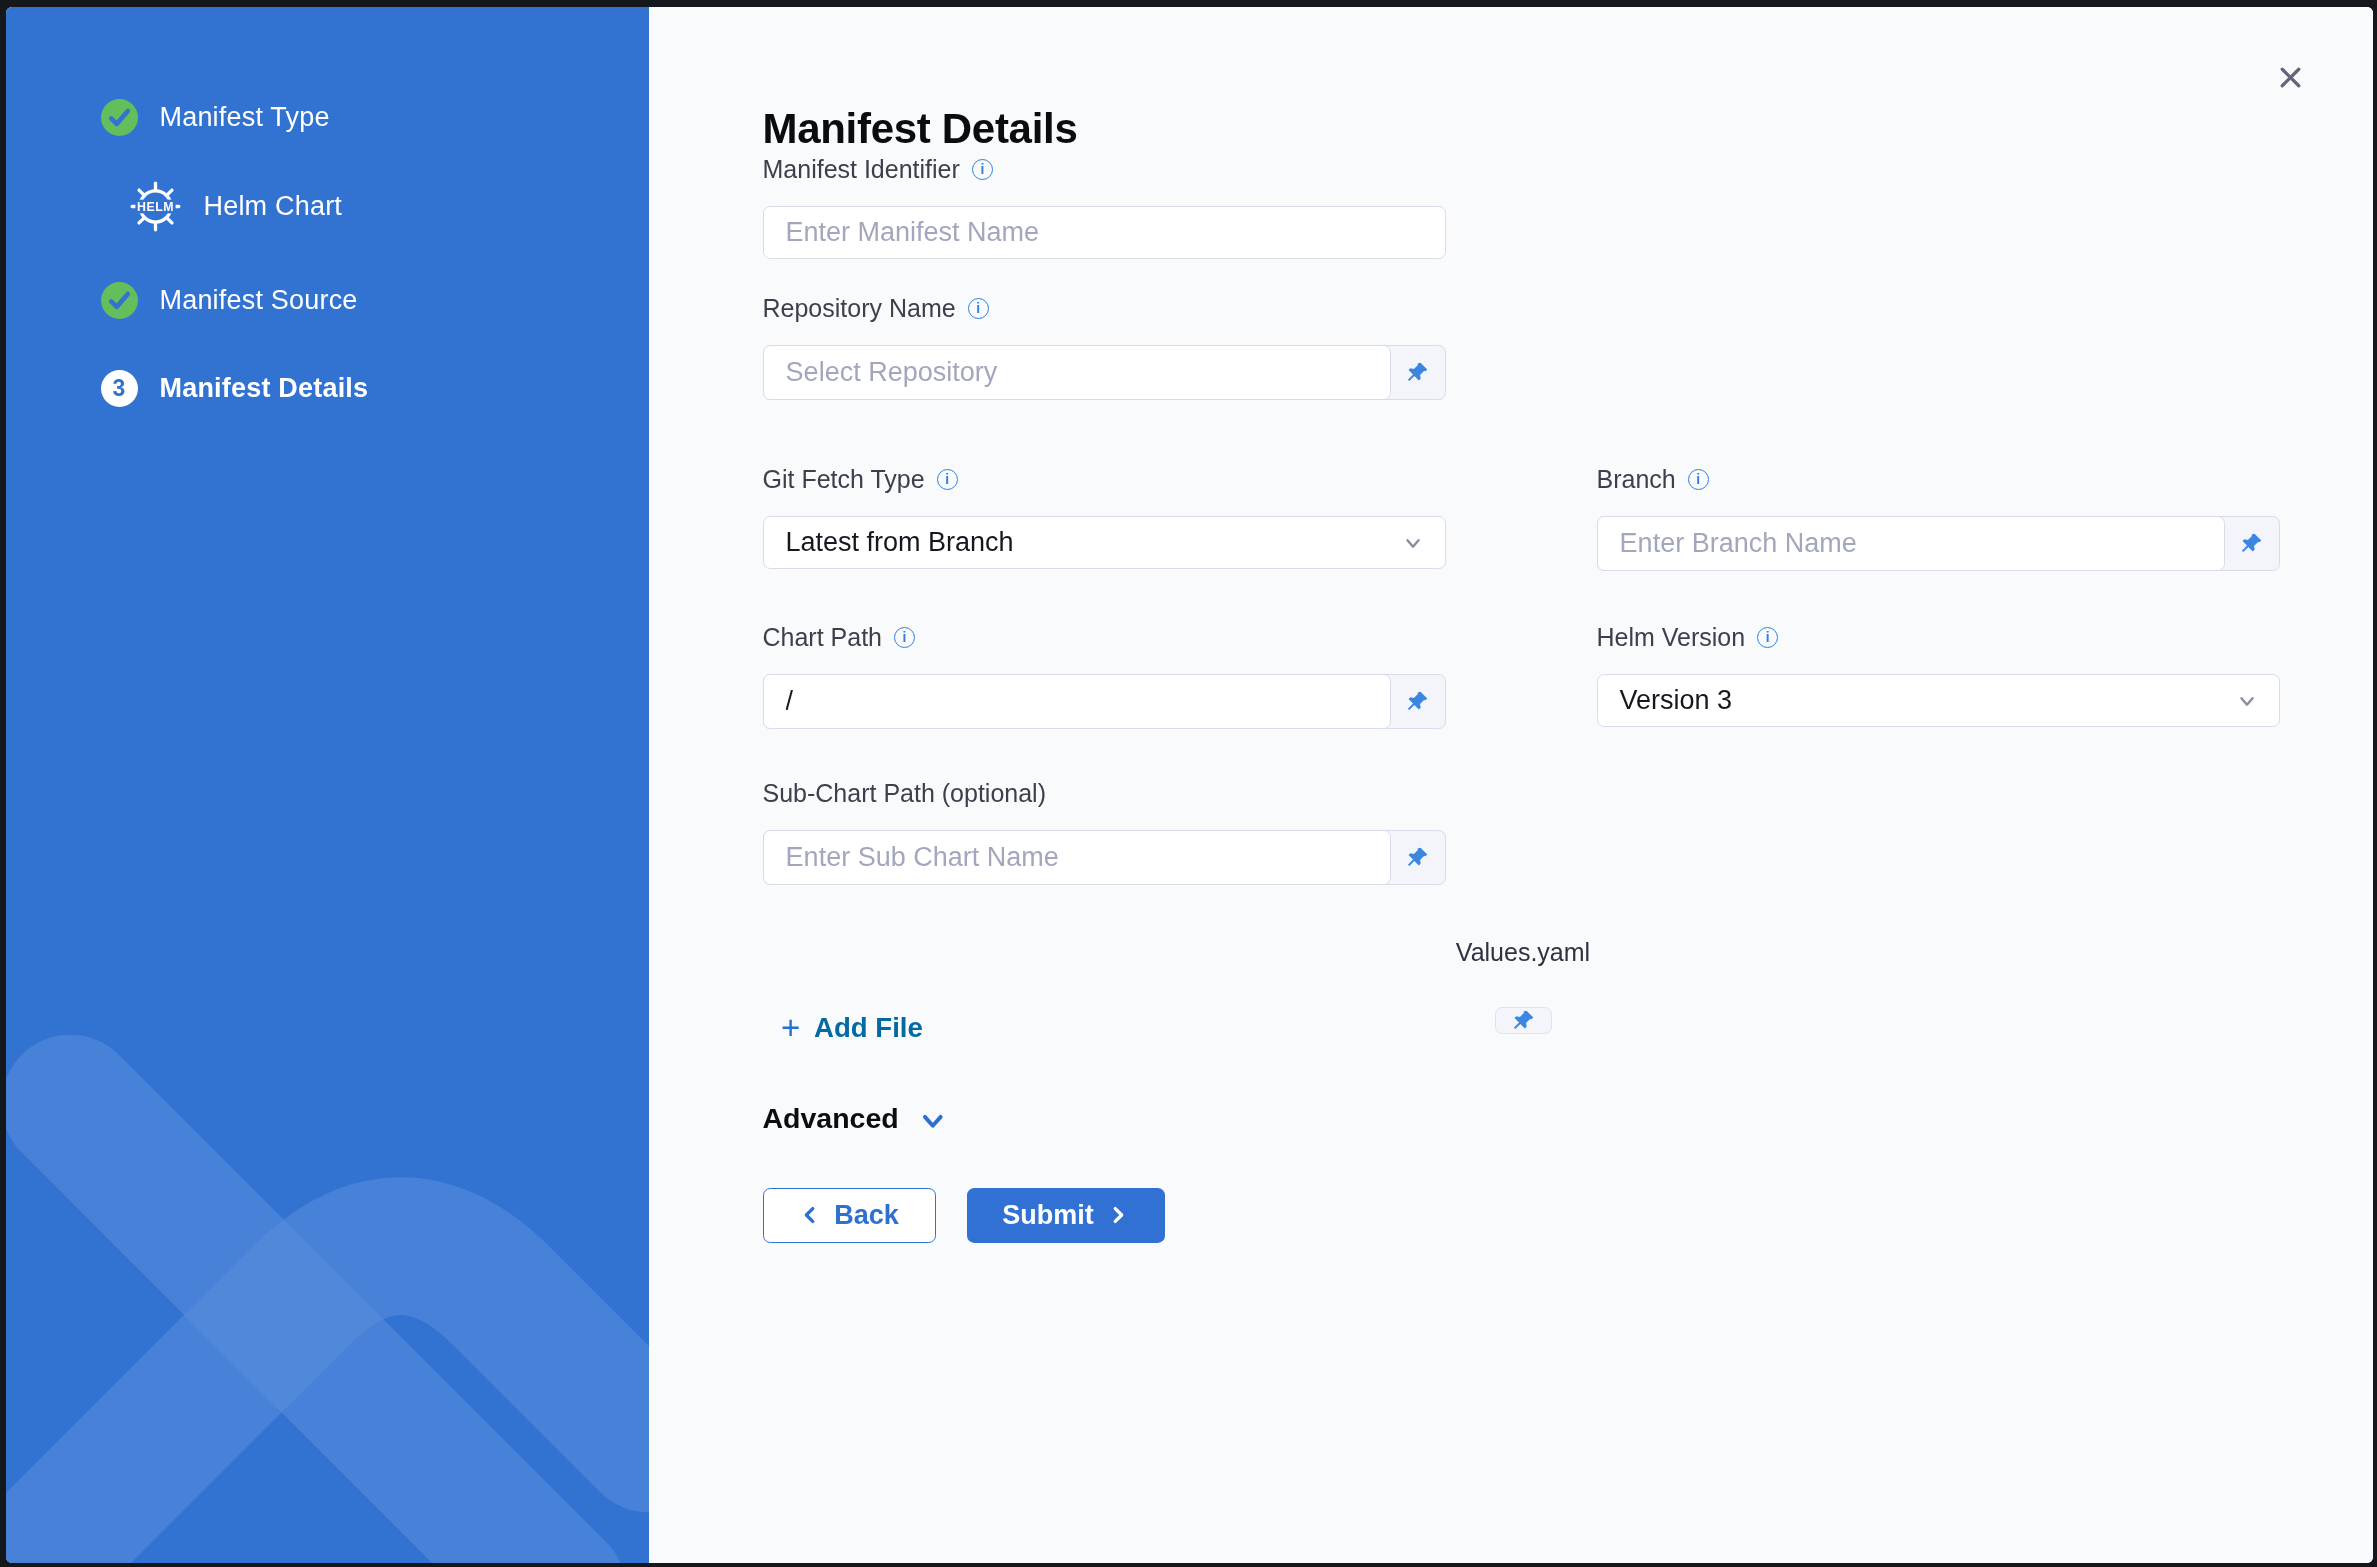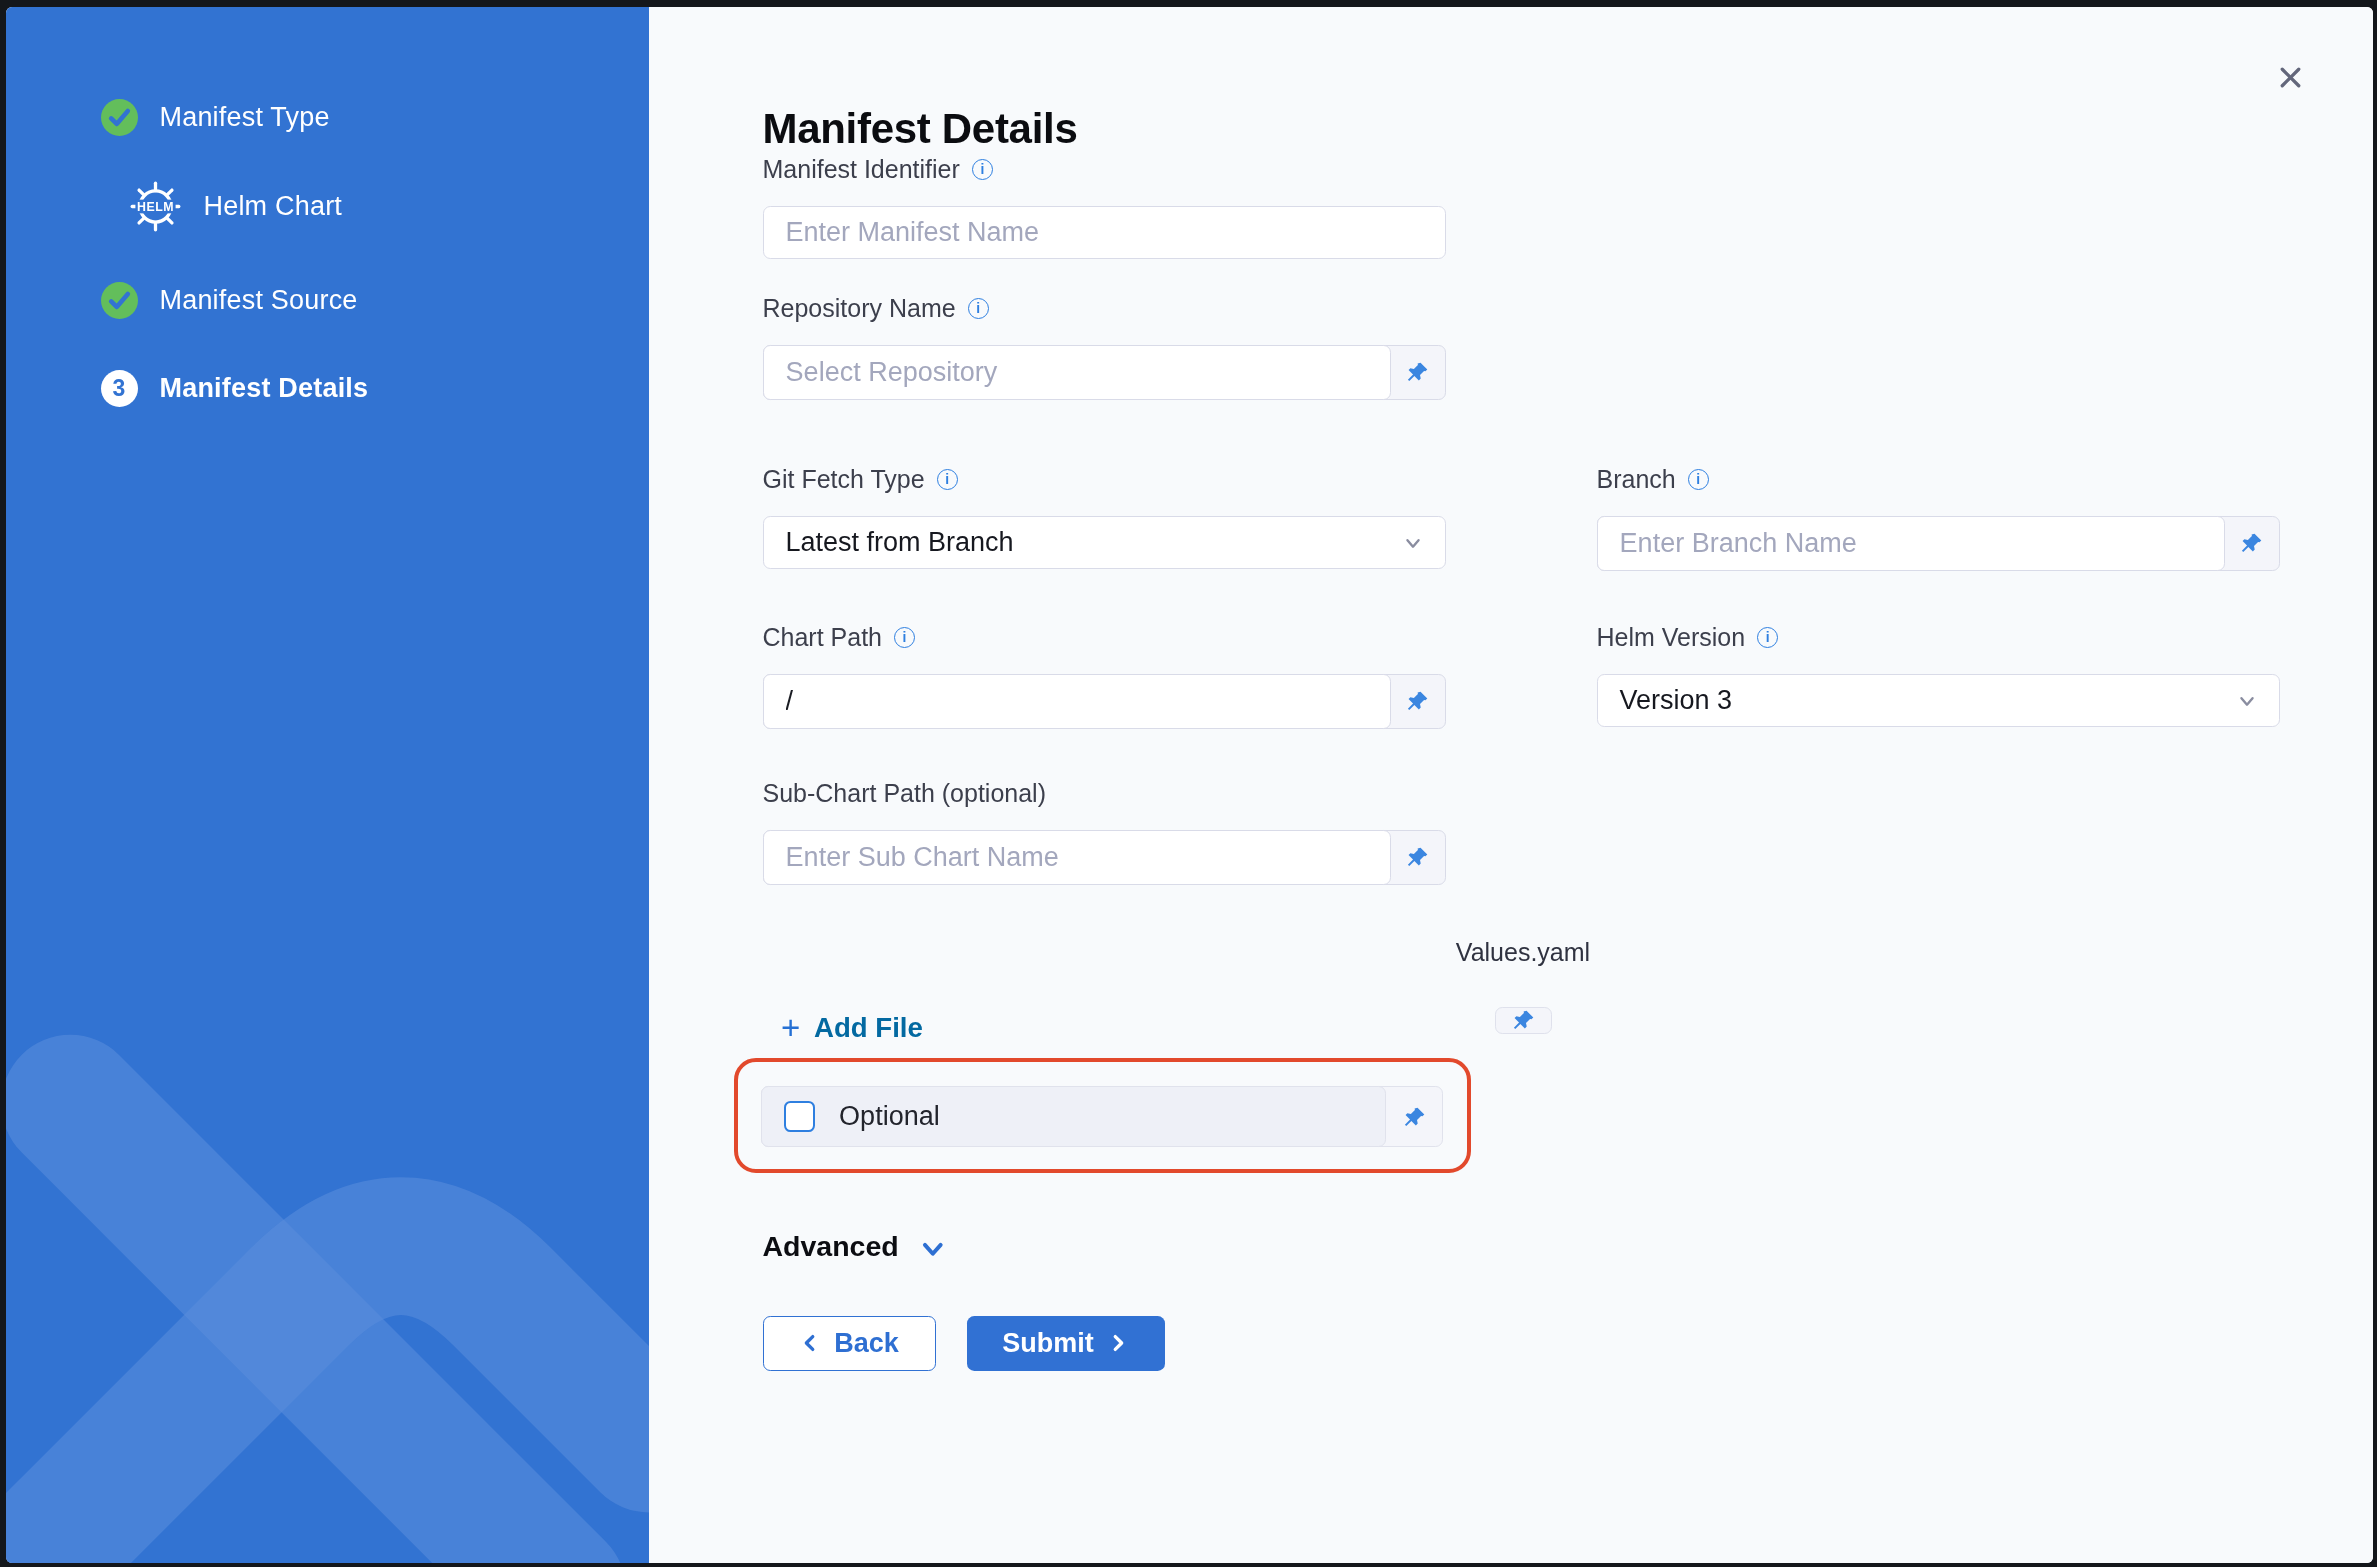--- a/index.html
+++ b/index.html
@@ -279,33 +279,20 @@
             <path d="M14.9 2.6 L21.4 9.1 L19.6 10.9 L18.3 10.6 L14.4 14.5 L15.1 17.8 L13.3 19.6 L9.0 15.3 L4.1 20.2 L2.8 18.9 L7.7 14.0 L3.4 9.7 L5.2 7.9 L8.5 8.6 L12.4 4.7 L12.1 3.4 Z" fill="#3b86e0"></path>
           </svg>
         </span>
       </div>
 
       <div class="add-file">
         <span class="add-plus">+</span>
         <span class="add-label">Add File</span>
       </div>
 
-      <div class="red-box">
-        <div class="optional-field">
-          <div class="optional-inner">
-            <span class="checkbox"></span>
-            <span class="optional-label">Optional</span>
-          </div>
-          <span class="pin-slot">
-            <svg width="25" height="25" viewBox="0 0 24 24">
-              <path d="M14.9 2.6 L21.4 9.1 L19.6 10.9 L18.3 10.6 L14.4 14.5 L15.1 17.8 L13.3 19.6 L9.0 15.3 L4.1 20.2 L2.8 18.9 L7.7 14.0 L3.4 9.7 L5.2 7.9 L8.5 8.6 L12.4 4.7 L12.1 3.4 Z" fill="#3b86e0"></path>
-            </svg>
-          </span>
-        </div>
-      </div>
 
       <div class="advanced-row">
         <span class="advanced-label">Advanced</span>
         <span style="display:flex;">
           <svg width="27.6" height="27.6" viewBox="0 0 28 28" fill="none">
             <polyline points="6,10 14,19 22,10" stroke="#2e6fd2" stroke-width="4" stroke-linecap="round" stroke-linejoin="round"></polyline>
           </svg>
         </span>
       </div>
 

